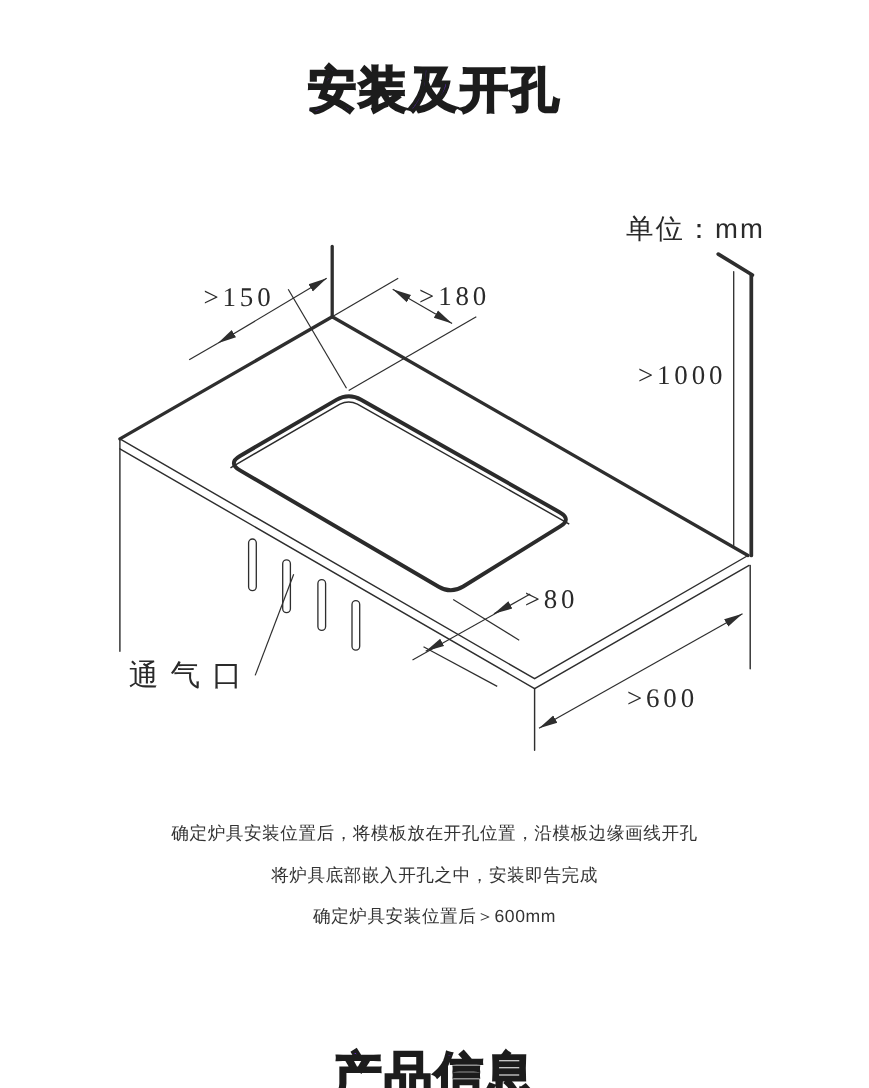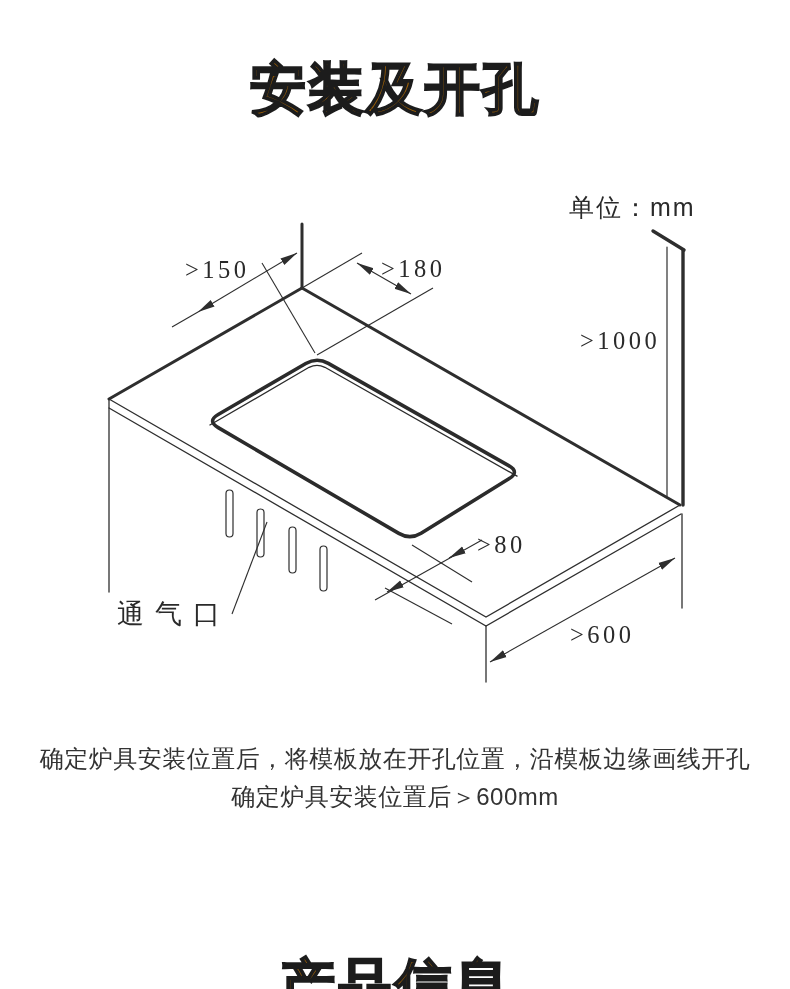--- a/index.html
+++ b/index.html
@@ -7,24 +7,24 @@
     position:relative;
     width:790px;height:989px;
     background:#ffffff;
     overflow:hidden;
     font-family:"Liberation Sans", sans-serif;
   }
   .big-title{
     position:absolute;
     left:0;width:790px;
     text-align:center;
-    font-size:56px;
+    font-size:44px;
     font-weight:900;
     letter-spacing:2px;
-    color:#a16207;
+    color:#6d28d9;
     -webkit-text-stroke:2px #1c1c1c;
     white-space:nowrap;
   }
   .big-title.top{ top:52px; }
   .big-title.bottom{ top:948px; }
   .diagram-svg{
     position:absolute;left:0;top:0;
     width:790px;height:989px;
   }
   .dim-text{
@@ -42,21 +42,21 @@
   .vent-text{
     font-family:"Liberation Serif", serif;
     font-size:27px;
     letter-spacing:11px;
     fill:#2a2a2a;
   }
   .instructions{
     position:absolute;
     top:740px;left:0;width:790px;
     text-align:center;
-    font-size:24px;
+    font-size:16px;
     line-height:37.5px;
     letter-spacing:0.5px;
     font-weight:500;
     color:#333333;
   }
   .instructions p{margin:0;padding:0;}
 </style>
 </head>
 <body>
 
@@ -126,18 +126,19 @@
     <text class="dim-text" x="185" y="278">&gt;150</text>
     <text class="dim-text" x="381" y="277">&gt;180</text>
     <text class="dim-text" x="580" y="349">&gt;1000</text>
     <text class="dim-text" x="477" y="553">&gt;80</text>
     <text class="dim-text" x="570" y="643">&gt;600</text>
     <text class="vent-text" x="117" y="623">通气口</text>
   </svg>
 
   <div class="instructions">
     <p>确定炉具安装位置后，将模板放在开孔位置，沿模板边缘画线开孔</p>
+    <p>将炉具底部嵌入开孔之中，安装即告完成</p>
     <p>确定炉具安装位置后＞600mm</p>
   </div>
 
   <div class="big-title bottom">产品信息</div>
 
 </div>
 
 </body></html>

